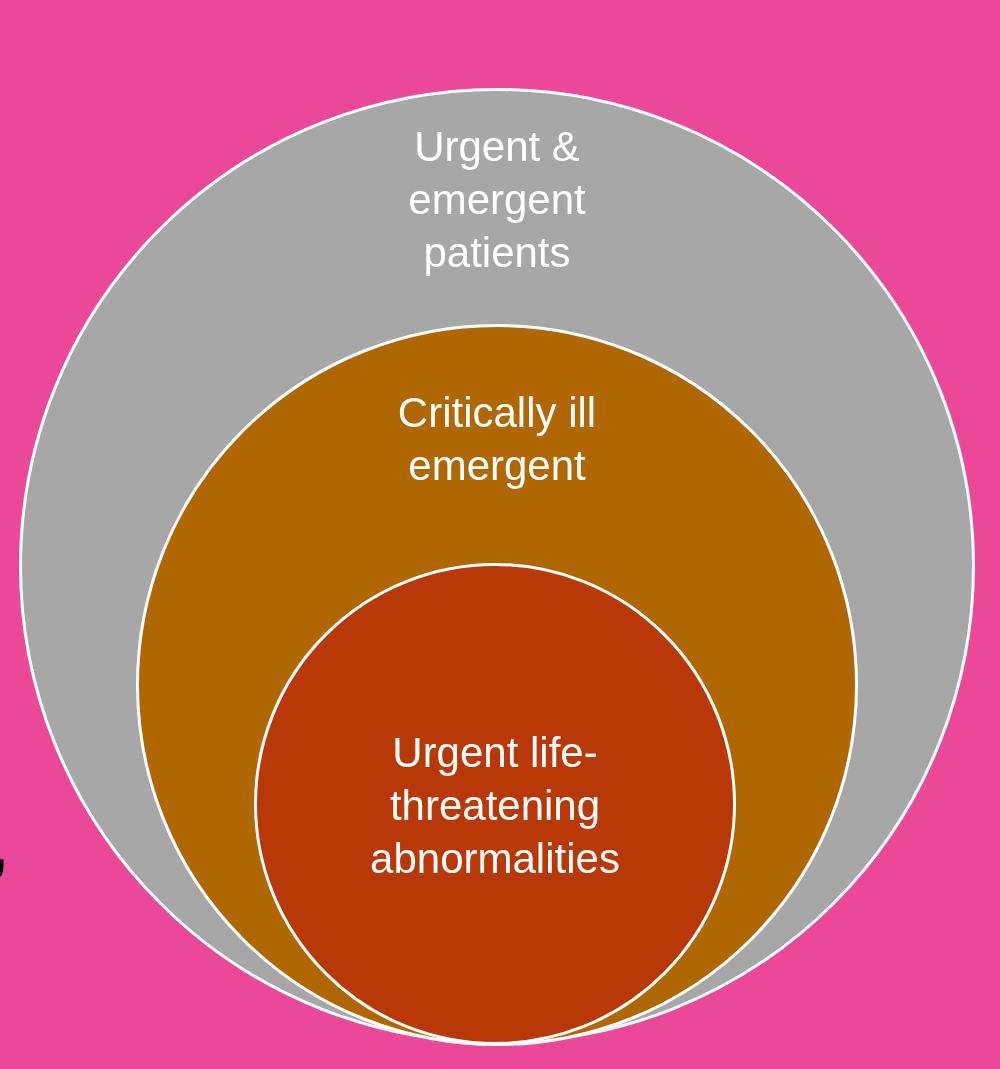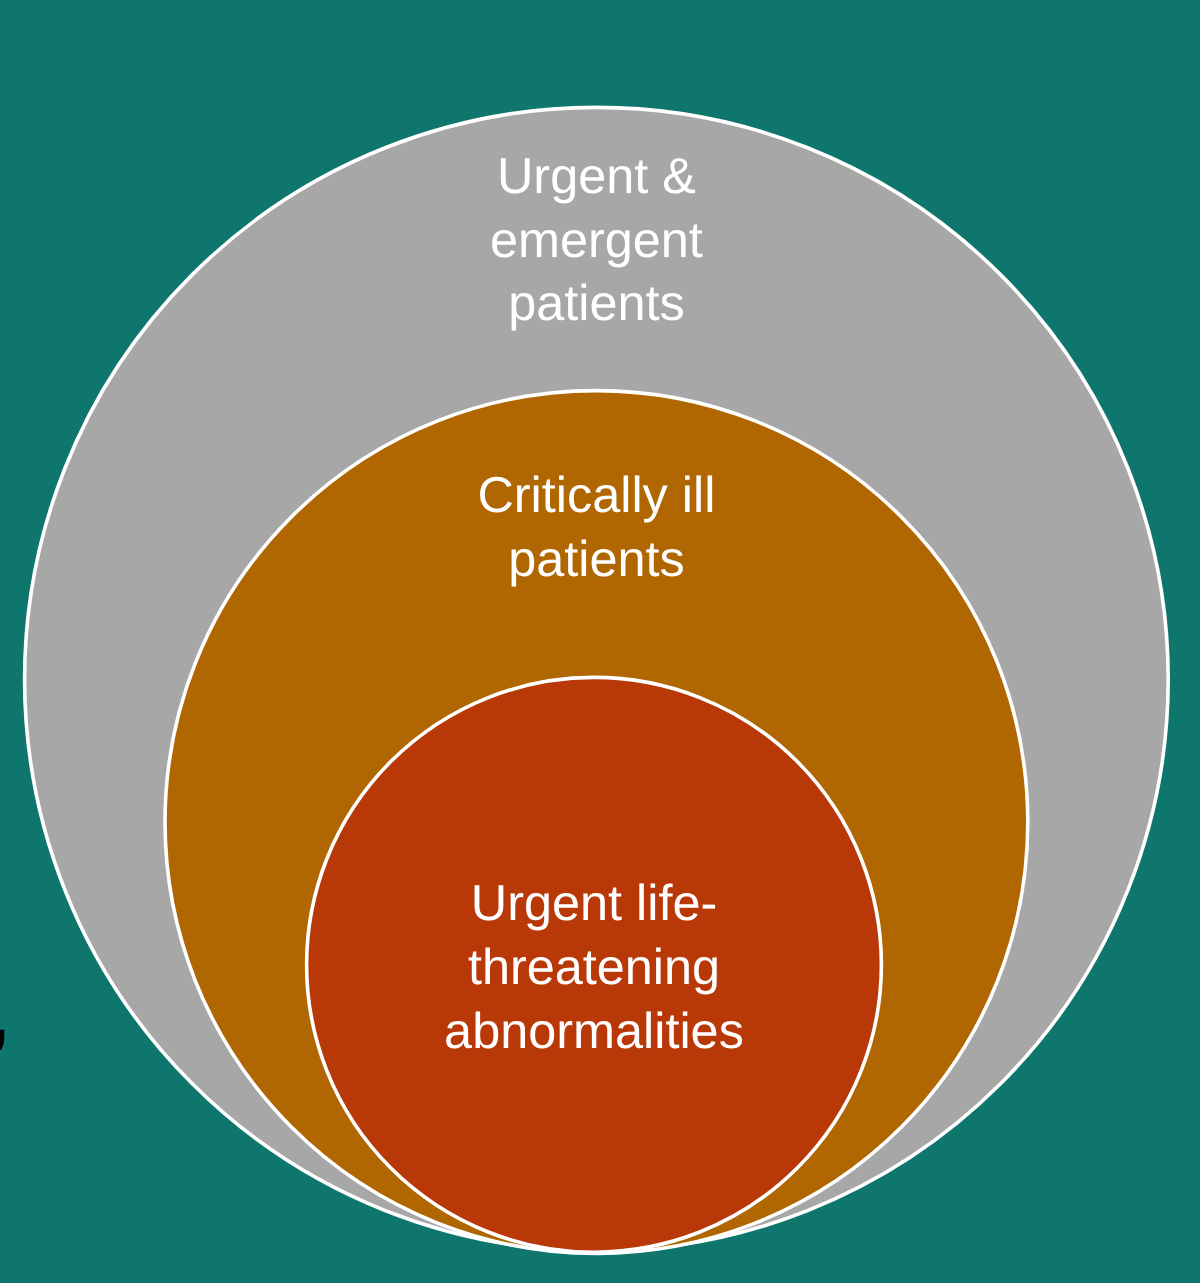--- a/index.html
+++ b/index.html
@@ -4,21 +4,21 @@
 <style>
   html, body {
     margin: 0;
     padding: 0;
     background: #ffffff;
   }
   .canvas {
     position: relative;
     width: 1000px;
     height: 1069px;
-    background: #0f766e;
+    background: #ec4899;
     overflow: hidden;
     font-family: "Liberation Sans", sans-serif;
   }
   .circle {
     position: absolute;
     border-radius: 50%;
     border: 3px solid #ffffff;
     box-sizing: border-box;
   }
   .circle-outer {
@@ -80,21 +80,21 @@
 
   <div class="circle circle-middle" style="background-color: rgb(176, 102, 1);"></div>
 
   <div class="circle circle-inner" style="background-color: rgb(185, 56, 8);"></div>
 
   <div class="circle-label label-outer">Urgent &amp;
 emergent
 patients</div>
 
   <div class="circle-label label-middle">Critically ill
-patients</div>
+emergent</div>
 
   <div class="circle-label label-inner">Urgent life-
 threatening
 abnormalities</div>
 
   <span class="stray-fragment">,</span>
 
 </div>
 
 </body></html>

